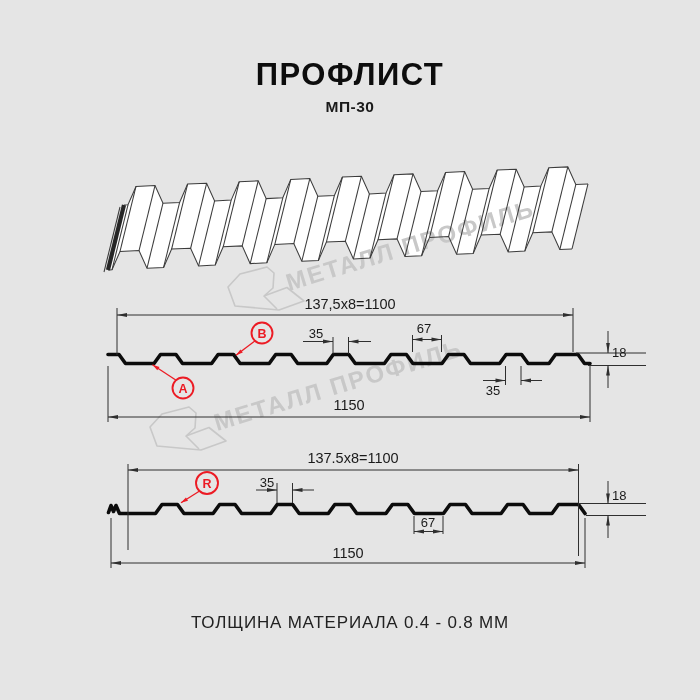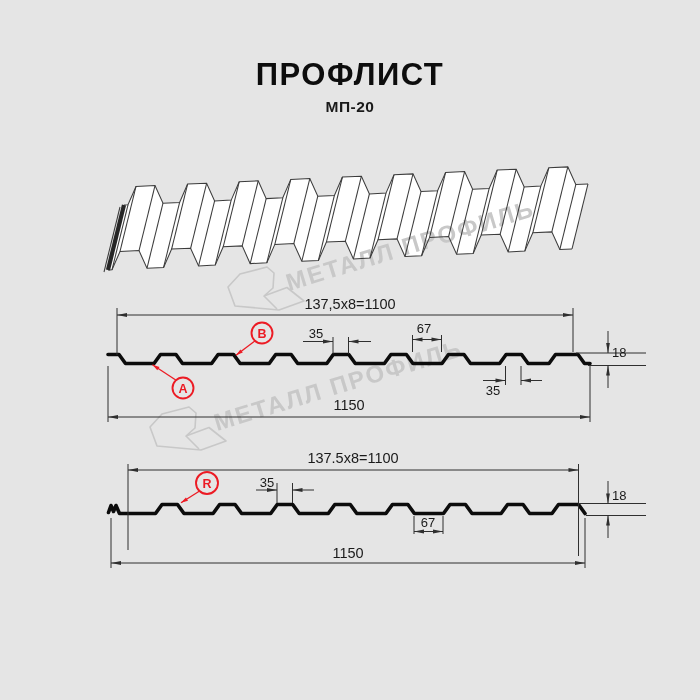--- a/index.html
+++ b/index.html
@@ -20,21 +20,21 @@
   .dimt2{font-family:"Liberation Sans",sans-serif;font-size:14.5px;fill:#1a1a1a;}
   .redc{fill:none;stroke:var(--red);stroke-width:1.9;}
   .redl{font-family:"Liberation Sans",sans-serif;font-size:12.5px;font-weight:bold;
         fill:var(--red);text-anchor:middle;}
 </style>
 </head>
 <body>
 
 <div class="page">
   <div class="title">ПРОФЛИСТ</div>
-  <div class="subtitle">МП-20</div>
+  <div class="subtitle">МП-30</div>
 
   <svg id="scene" width="700" height="700" viewBox="0 0 700 700">
 
     <g id="g3dfill">
         <polygon points="124.0,205.0 128.0,204.8 136.0,186.5 155.0,185.6 163.0,203.2 179.6,202.5 187.6,184.1 206.6,183.3 214.6,200.9 231.2,200.1 239.2,181.8 258.2,180.9 266.2,198.6 282.8,197.8 290.8,179.4 309.8,178.6 317.8,196.2 334.4,195.5 342.4,177.1 361.4,176.2 369.4,193.9 386.0,193.1 394.0,174.8 413.0,173.9 421.0,191.5 437.6,190.8 445.6,172.4 464.6,171.6 472.6,189.2 489.2,188.5 497.2,170.1 516.2,169.2 524.2,186.9 540.8,186.1 548.8,167.8 567.8,166.9 575.8,184.5 588.0,184.0 572.0,249.0 559.8,249.5 551.8,231.9 532.8,232.8 524.8,251.1 508.2,251.9 500.2,234.2 481.2,235.1 473.2,253.5 456.6,254.2 448.6,236.6 429.6,237.4 421.6,255.8 405.0,256.5 397.0,238.9 378.0,239.8 370.0,258.1 353.4,258.9 345.4,241.2 326.4,242.1 318.4,260.5 301.8,261.2 293.8,243.6 274.8,244.4 266.8,262.8 250.2,263.6 242.2,245.9 223.2,246.8 215.2,265.1 198.6,265.9 190.6,248.3 171.6,249.1 163.6,267.5 147.0,268.2 139.0,250.6 120.0,251.5 112.0,269.8 108.0,270.0" fill="#ffffff"></polygon>
       </g>
 
     <g id="wm1">
       <polygon class="wmlogo" points="228,287 240,274 267,267 274,273 273,288 264,296 287,287.5 304,301 279,310 235,306"></polygon>
       <polyline class="wmlogo" points="264,296 277,309"></polyline>
@@ -180,13 +180,14 @@
       <text class="dimt2" x="353" y="463" text-anchor="middle">137.5x8=1100</text>
       <text class="dimt" x="267" y="486.5" text-anchor="middle">35</text>
       <text class="dimt" x="428" y="527" text-anchor="middle">67</text>
       <text class="dimt" x="612" y="499.5">18</text>
       <text class="dimt2" x="348" y="558" text-anchor="middle">1150</text>
       <circle class="redc" cx="207" cy="483" r="11"></circle>
       <text class="redl" x="207" y="487.8">R</text>
     </g>
   </svg>
 
+  <div class="footer">ТОЛЩИНА МАТЕРИАЛА 0.4 - 0.8 ММ</div>
 </div>
 
 </body></html>

